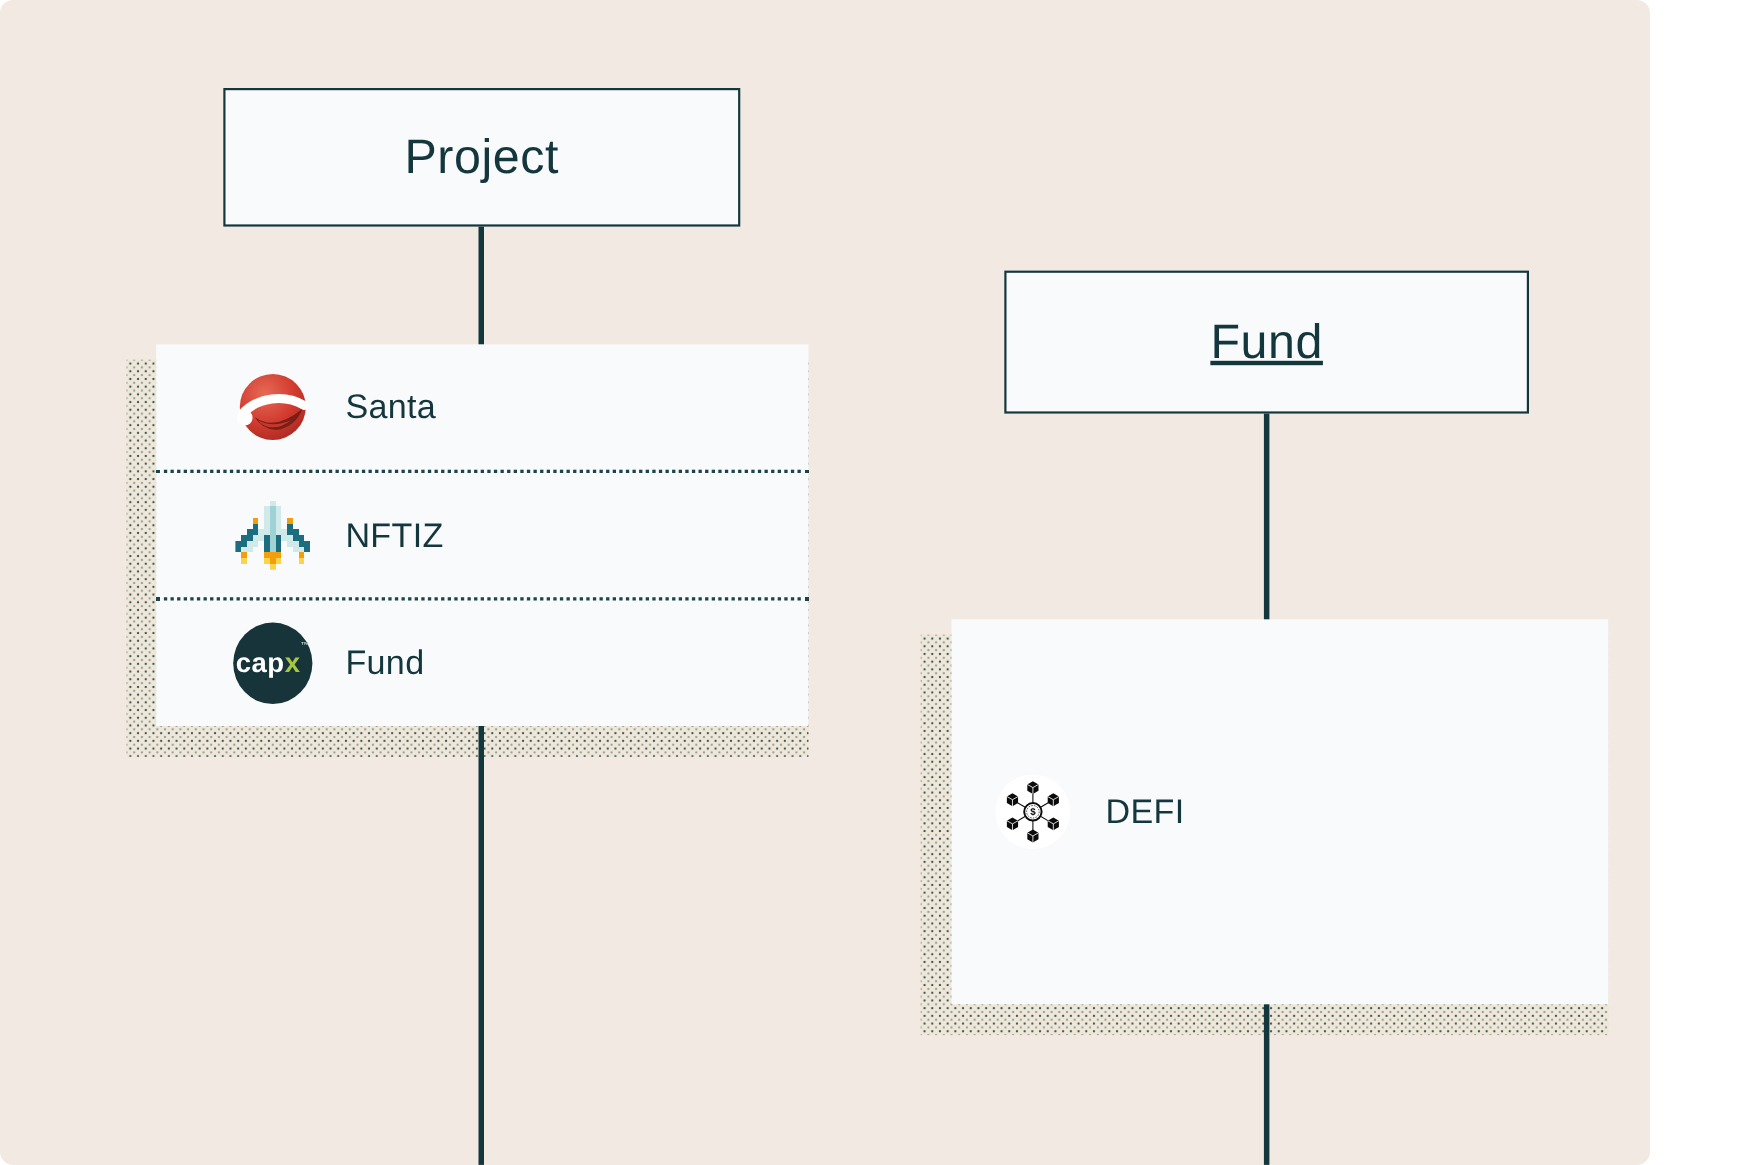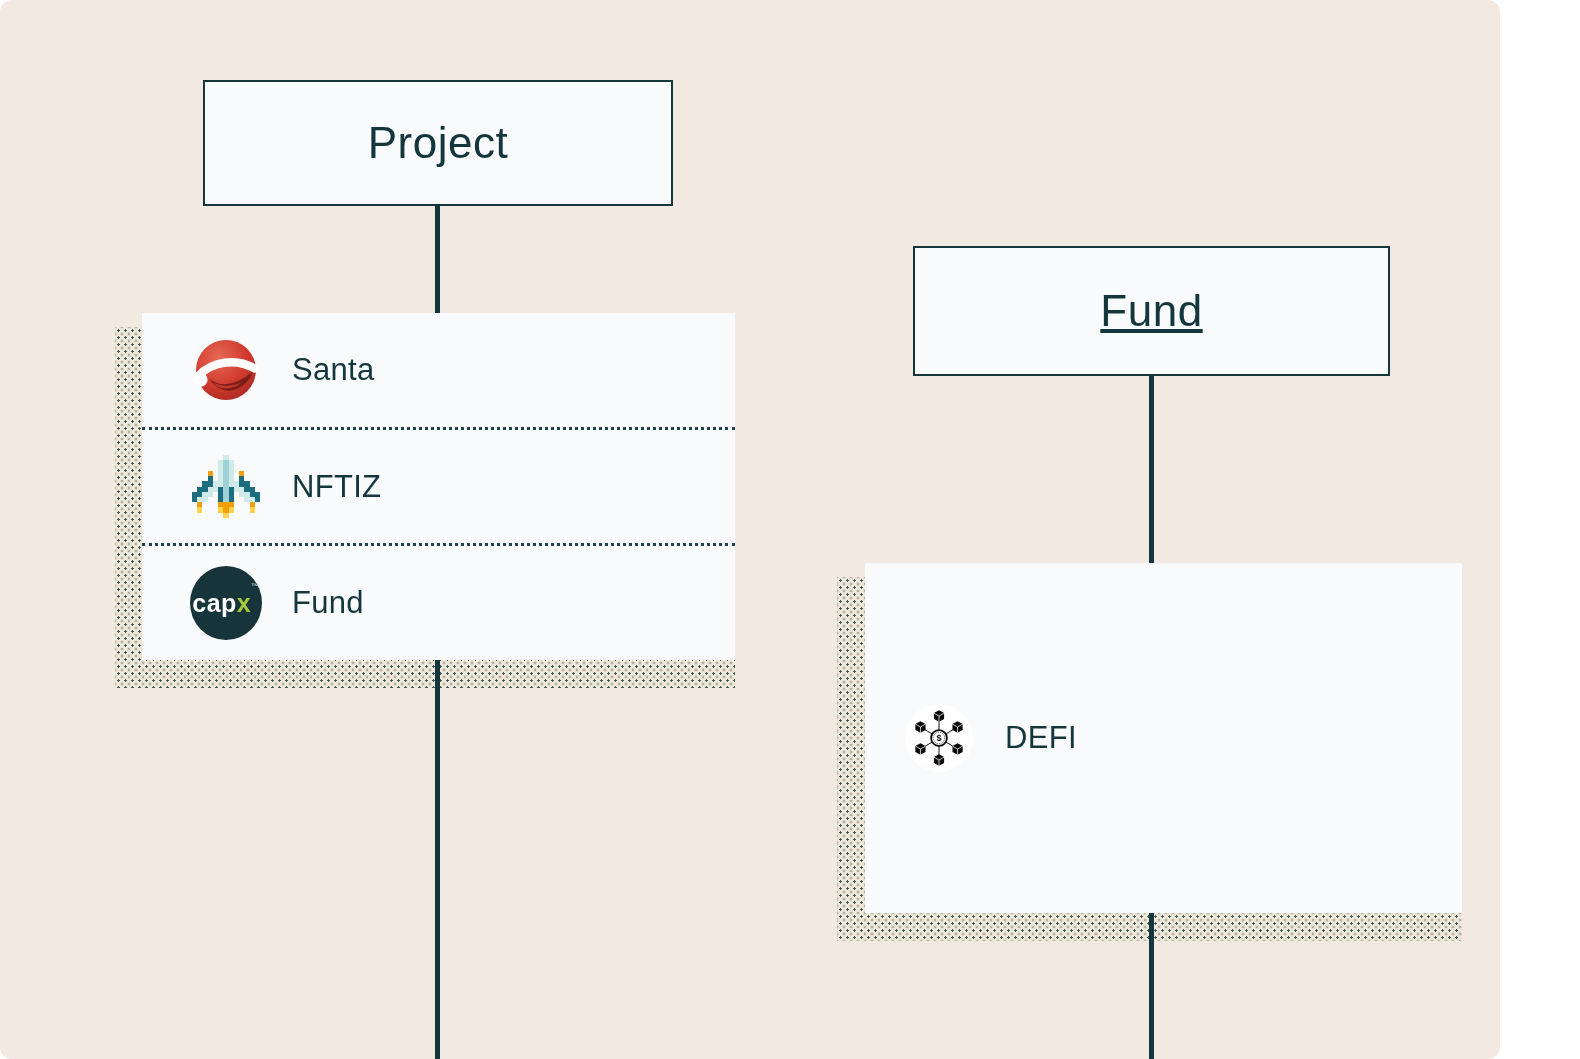--- a/index.html
+++ b/index.html
@@ -23,21 +23,21 @@
     display:flex;flex-direction:column;box-sizing:border-box;
   }
   .texture{
     position:absolute;z-index:1;background-color:#efe8da;
     background-image:
       radial-gradient(circle,#3e5b58 1.2px,transparent 1.4px),
       radial-gradient(circle,#99a394 1.2px,transparent 1.4px);
     background-size:7px 7px,7px 7px;
     background-position:0 0,3.5px 3.5px;
   }
-  .row{flex:1;display:flex;align-items:center;gap:30px;padding-left:48px;}
+  .row{flex:1;display:flex;align-items:center;gap:30px;padding-left:70px;}
   .card-right .row{padding-left:38px;}
   .row + .row{border-top:3px dotted #1d444b;}
   .row-label{font-size:31px;font-weight:500;color:#14363d;letter-spacing:.3px;}
   .icon-wrap{width:72px;height:72px;flex:none;display:flex;align-items:center;justify-content:center;text-decoration:underline;}
   .icon-bg-circle{width:68px;height:68px;border-radius:50%;background:#ffffff;display:flex;align-items:center;justify-content:center;}
   .icon-bg-soft{width:70px;height:70px;border-radius:50%;background:#fbf3f0;display:flex;align-items:center;justify-content:center;}
   
   .capx{width:74px;height:74px;border-radius:50%;background:#16343a;display:flex;align-items:center;justify-content:center;}
   .capx-text{color:#ffffff;font-weight:700;font-size:25px;letter-spacing:.5px;line-height:1;}
   .capx-x{color:#a8c740;}

